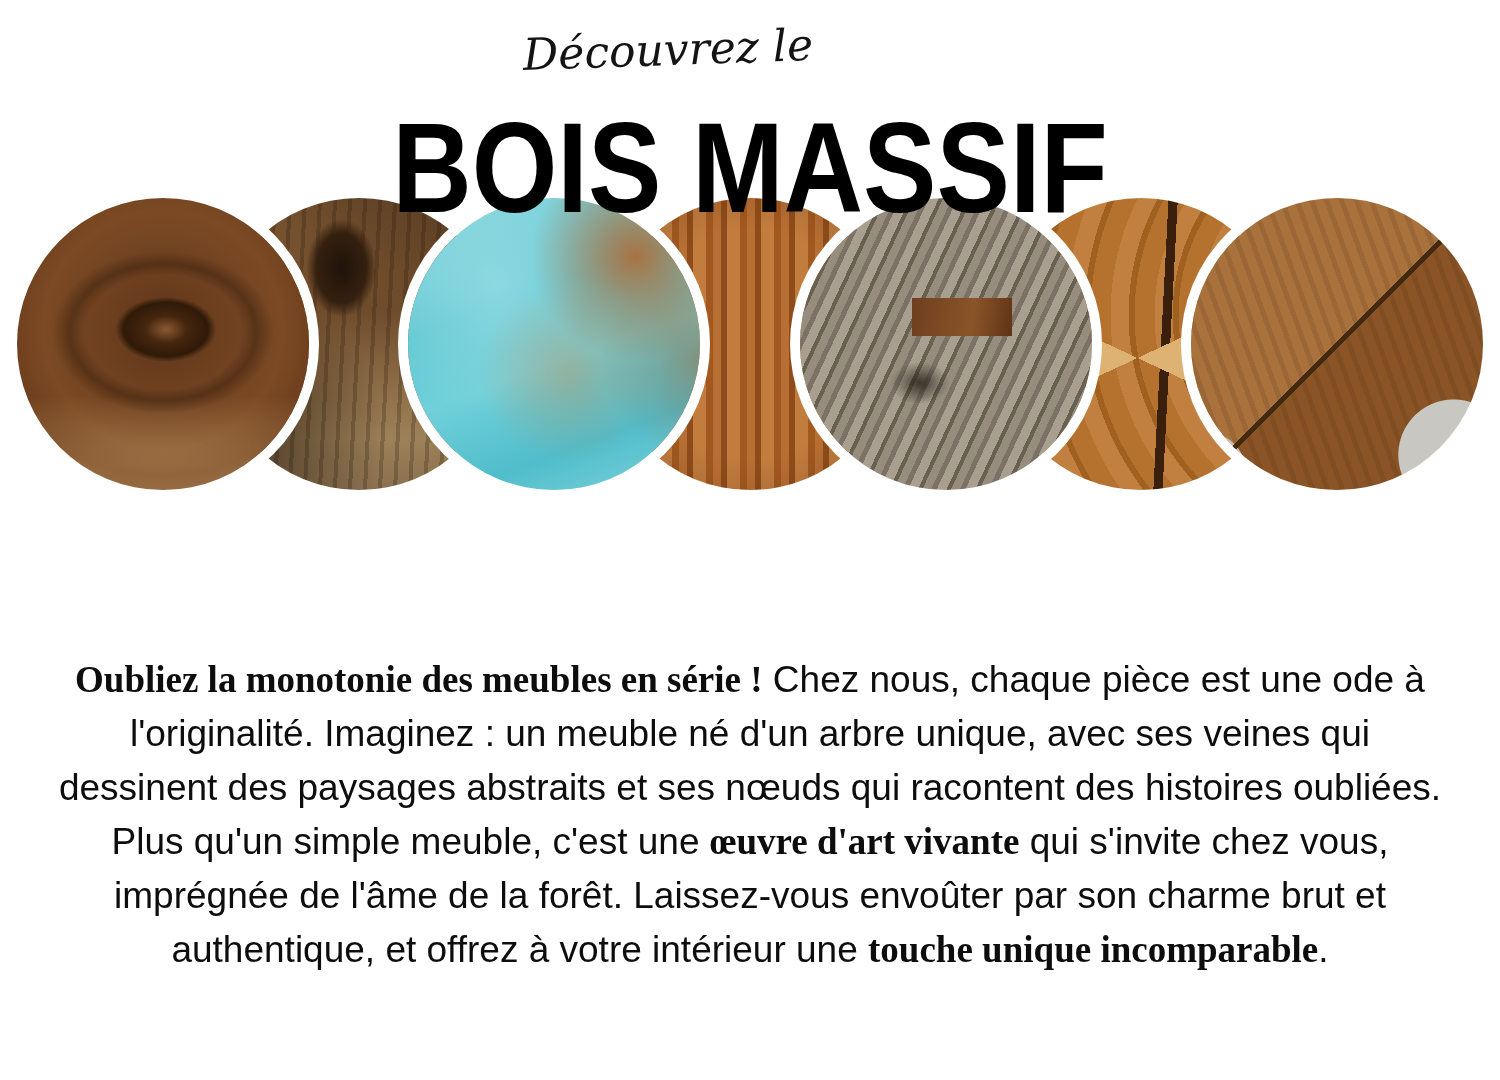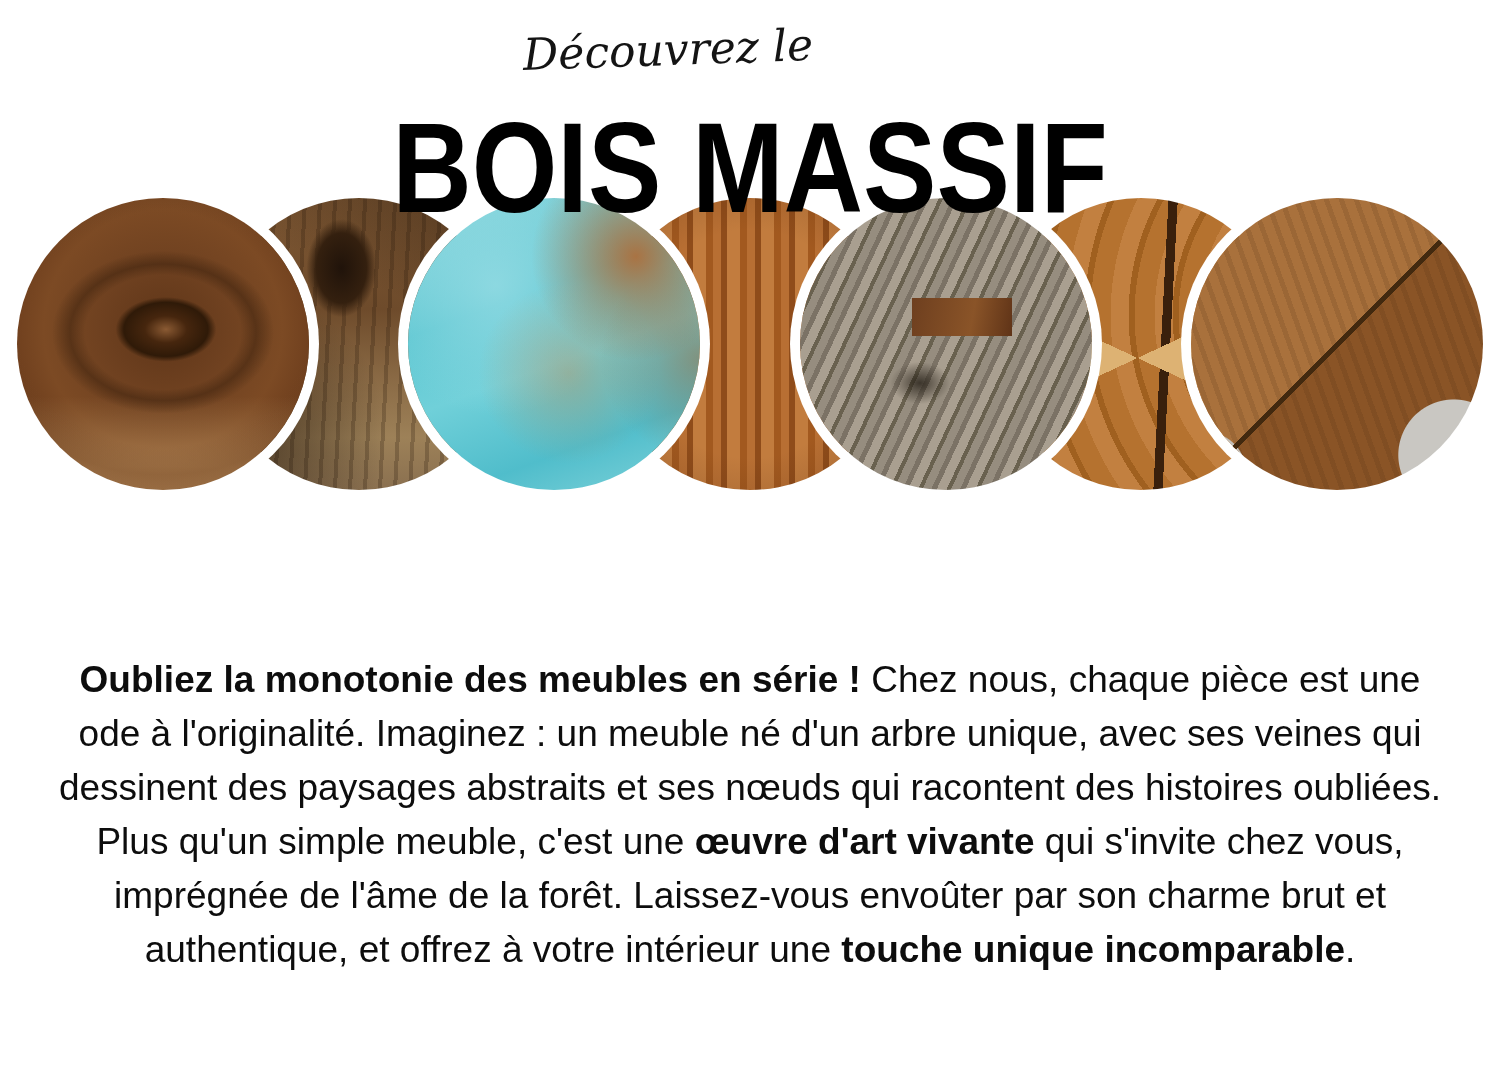--- a/index.html
+++ b/index.html
@@ -125,21 +125,21 @@
     position: absolute;
     top: 616px;
     left: 50px;
     width: 1400px;
     text-align: center;
     font-size: 37px;
     line-height: 54px;
     color: #0d0d0d;
     z-index: 4;
   }
-  .copy .b { font-weight: bold; }
+  .copy .b { font-weight: bold; font-family: Liberation Serif, serif; }
 </style>
 </head>
 <body>
 
 <div class="page">
 
   <div class="kicker">Découvrez le</div>
 
   <div class="title">BOIS MASSIF</div>
 

